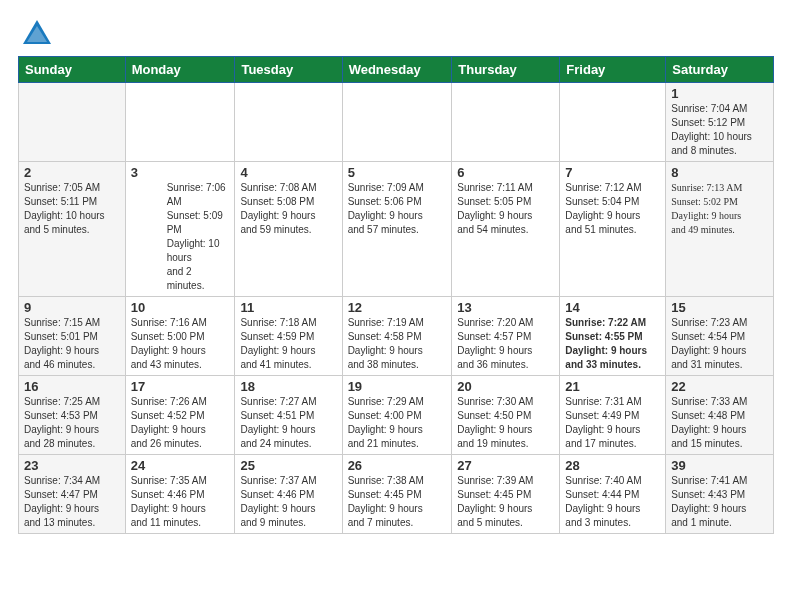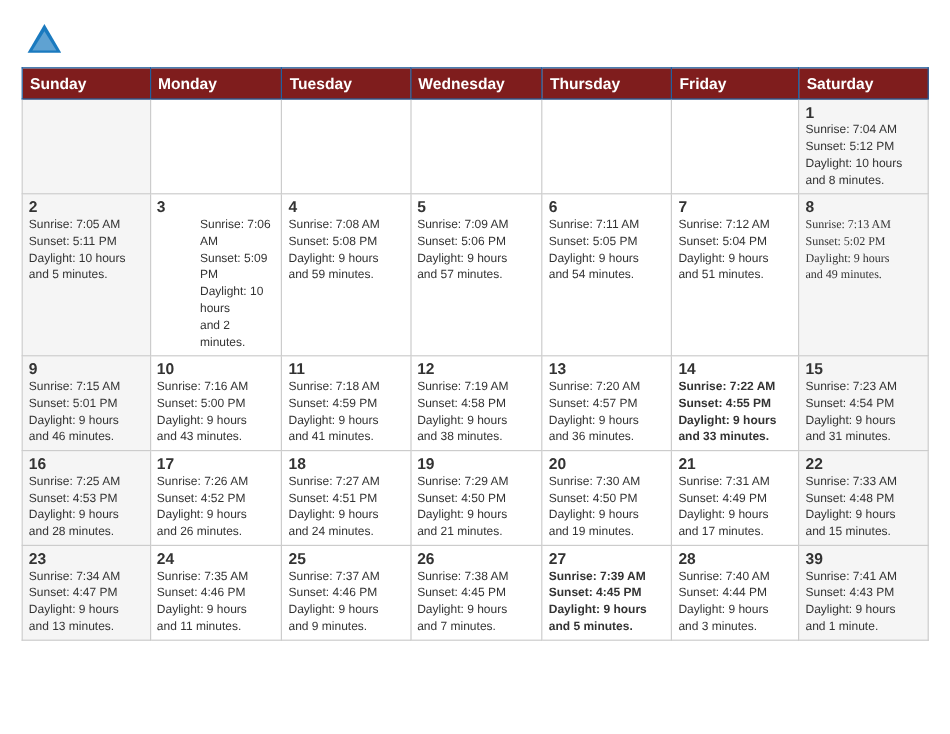--- a/index.html
+++ b/index.html
@@ -47,21 +47,21 @@
       color: #555;
     }
 
     .calendar {
       width: 100%;
       border-collapse: collapse;
       border: 1px solid #ccc;
     }
 
     .calendar th {
-      background-color: #7f1d1d;
+      background-color: #15803d;
       color: #fff;
       text-align: left;
       padding: 5px 6px;
       font-size: 13px;
       font-weight: bold;
       border: 1px solid #2060a0;
     }
 
     .calendar td {
       vertical-align: top;
@@ -296,21 +296,21 @@
           <td>
             <span class="day-number">18</span>
             <div class="day-info" style="white-space: pre-line;">Sunrise: 7:27 AM
 Sunset: 4:51 PM
 Daylight: 9 hours
 and 24 minutes.</div>
           </td>
           <td>
             <span class="day-number">19</span>
             <div class="day-info" style="white-space: pre-line;">Sunrise: 7:29 AM
-Sunset: 4:50 PM
+Sunset: 4:00 PM
 Daylight: 9 hours
 and 21 minutes.</div>
           </td>
           <td>
             <span class="day-number">20</span>
             <div class="day-info" style="white-space: pre-line;">Sunrise: 7:30 AM
 Sunset: 4:50 PM
 Daylight: 9 hours
 and 19 minutes.</div>
           </td>
@@ -353,21 +353,21 @@
           </td>
           <td>
             <span class="day-number">26</span>
             <div class="day-info" style="white-space: pre-line;">Sunrise: 7:38 AM
 Sunset: 4:45 PM
 Daylight: 9 hours
 and 7 minutes.</div>
           </td>
           <td>
             <span class="day-number">27</span>
-            <div class="day-info" style="white-space: pre-line; font-weight: bold;">Sunrise: 7:39 AM
+            <div class="day-info" style="white-space: pre-line;">Sunrise: 7:39 AM
 Sunset: 4:45 PM
 Daylight: 9 hours
 and 5 minutes.</div>
           </td>
           <td>
             <span class="day-number">28</span>
             <div class="day-info" style="white-space: pre-line;">Sunrise: 7:40 AM
 Sunset: 4:44 PM
 Daylight: 9 hours
 and 3 minutes.</div>

